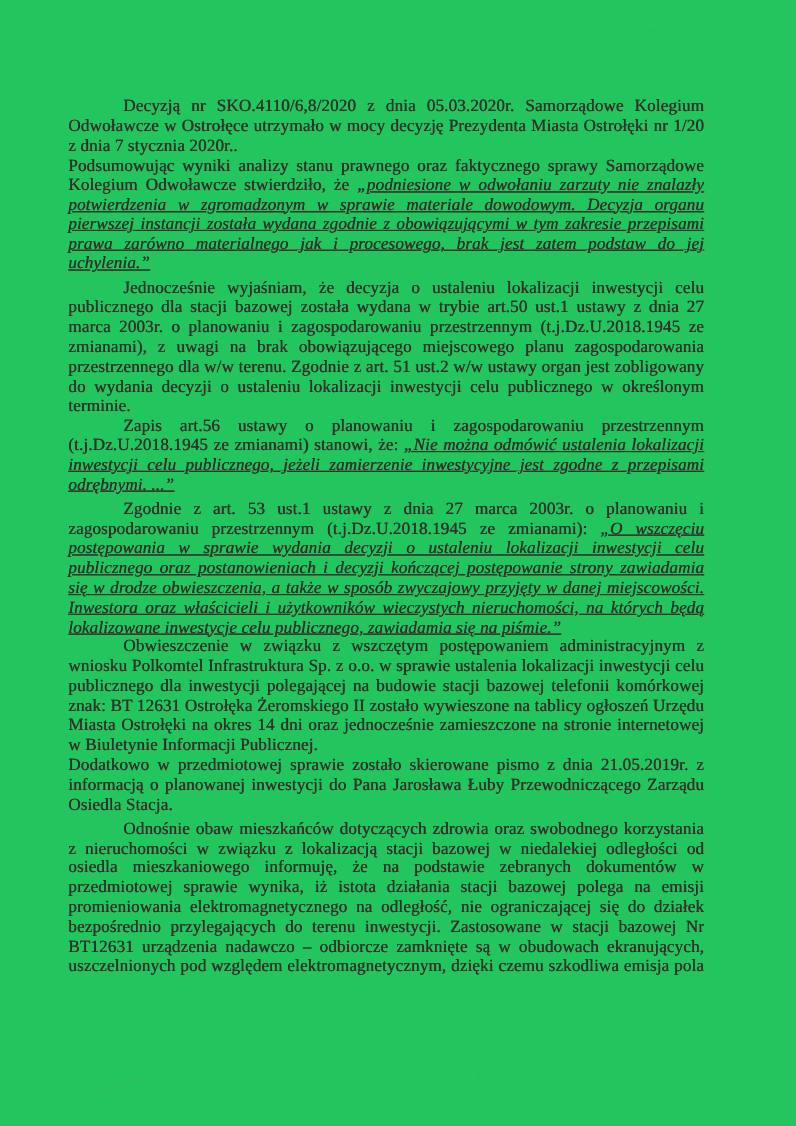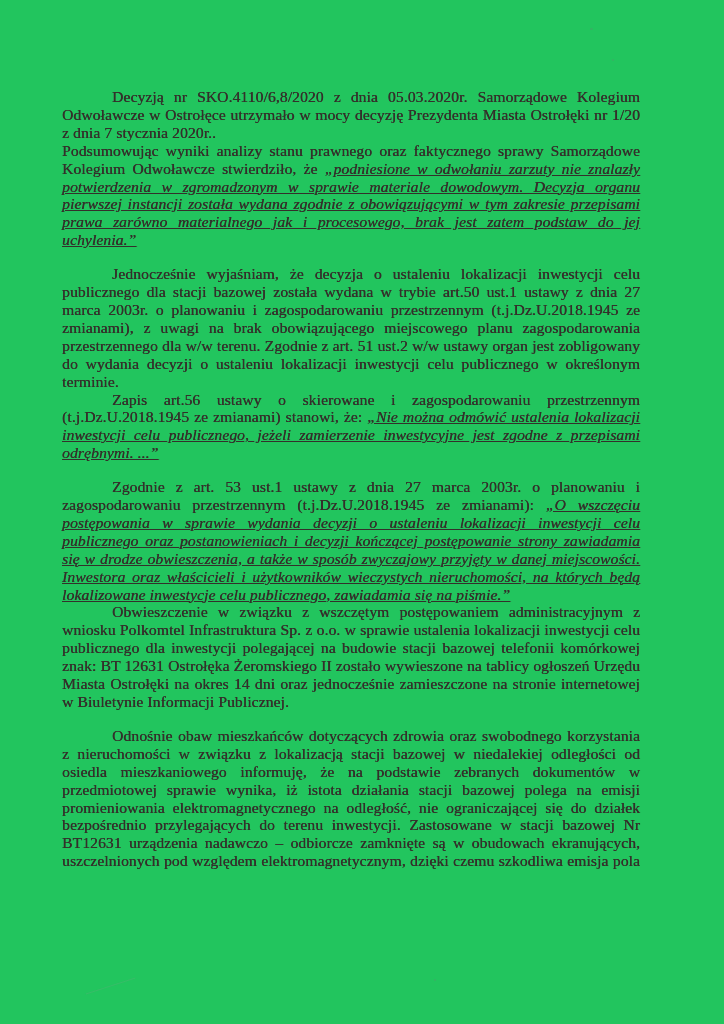--- a/index.html
+++ b/index.html
@@ -27,21 +27,21 @@
     color: #34302b;
     text-align: justify;
     text-shadow: 0.3px 0 0 currentColor;
     letter-spacing: 0.1px;
   }
   .para {
     margin: 0;
     padding: 0;
   }
   .para.indent { text-indent: 50px; }
-  .para.space-before { margin-top: 16px; }
+  .para.space-before { margin-top: 4px; }
   .para.justify-last { text-align-last: justify; }
   .seg.italic { font-style: italic; text-decoration: underline; }
   
   .speck {
     position: absolute;
     background: rgba(120,120,118,0.25);
     border-radius: 50%;
   }
   .speck.s1 { left: 590px; top: 28px;  width: 3px; height: 2px; }
   .speck.s2 { left: 612px; top: 59px;  width: 2px; height: 2px; }
@@ -55,22 +55,23 @@
   }
 </style>
 </head>
 <body>
 
 <div class="scan-page" style="background: #22c55e; padding-left: 48px;">
   <div class="document-text" style="color: rgb(52, 48, 43);">
       <p class="para indent"><span class="seg">Decyzją nr SKO.4110/6,8/2020 z dnia 05.03.2020r. Samorządowe Kolegium Odwoławcze w Ostrołęce utrzymało w mocy decyzję Prezydenta Miasta Ostrołęki nr 1/20 z dnia 7 stycznia 2020r..</span></p>
       <p class="para"><span class="seg">Podsumowując wyniki analizy stanu prawnego oraz faktycznego sprawy Samorządowe Kolegium Odwoławcze stwierdziło, że </span><span class="seg italic">„podniesione w odwołaniu zarzuty nie znalazły potwierdzenia w zgromadzonym w sprawie materiale dowodowym. Decyzja organu pierwszej instancji została wydana zgodnie z obowiązującymi w tym zakresie przepisami prawa zarówno materialnego jak i procesowego, brak jest zatem podstaw do jej uchylenia.”</span></p>
       <p class="para indent space-before"><span class="seg">Jednocześnie wyjaśniam, że decyzja o ustaleniu lokalizacji inwestycji celu publicznego dla stacji bazowej została wydana w trybie art.50 ust.1 ustawy z dnia 27 marca 2003r. o planowaniu i zagospodarowaniu przestrzennym (t.j.Dz.U.2018.1945 ze zmianami), z uwagi na brak obowiązującego miejscowego planu zagospodarowania przestrzennego dla w/w terenu. Zgodnie z art. 51 ust.2 w/w ustawy organ jest zobligowany do wydania decyzji o ustaleniu lokalizacji inwestycji celu publicznego w określonym terminie.</span></p>
-      <p class="para indent"><span class="seg">Zapis art.56 ustawy o skierowane i zagospodarowaniu przestrzennym (t.j.Dz.U.2018.1945 ze zmianami) stanowi, że: </span><span class="seg italic">„Nie można odmówić ustalenia lokalizacji inwestycji celu publicznego, jeżeli zamierzenie inwestycyjne jest zgodne z przepisami odrębnymi. ...”</span></p>
+      <p class="para indent"><span class="seg">Zapis art.56 ustawy o planowaniu i zagospodarowaniu przestrzennym (t.j.Dz.U.2018.1945 ze zmianami) stanowi, że: </span><span class="seg italic">„Nie można odmówić ustalenia lokalizacji inwestycji celu publicznego, jeżeli zamierzenie inwestycyjne jest zgodne z przepisami odrębnymi. ...”</span></p>
       <p class="para indent space-before"><span class="seg">Zgodnie z art. 53 ust.1 ustawy z dnia 27 marca 2003r. o planowaniu i zagospodarowaniu przestrzennym (t.j.Dz.U.2018.1945 ze zmianami): </span><span class="seg italic">„O wszczęciu postępowania w sprawie wydania decyzji o ustaleniu lokalizacji inwestycji celu publicznego oraz postanowieniach i decyzji kończącej postępowanie strony zawiadamia się w drodze obwieszczenia, a także w sposób zwyczajowy przyjęty w danej miejscowości. Inwestora oraz właścicieli i użytkowników wieczystych nieruchomości, na których będą lokalizowane inwestycje celu publicznego, zawiadamia się na piśmie.”</span></p>
       <p class="para indent"><span class="seg">Obwieszczenie w związku z wszczętym postępowaniem administracyjnym z wniosku Polkomtel Infrastruktura Sp. z o.o. w sprawie ustalenia lokalizacji inwestycji celu publicznego dla inwestycji polegającej na budowie stacji bazowej telefonii komórkowej znak: BT 12631 Ostrołęka Żeromskiego II zostało wywieszone na tablicy ogłoszeń Urzędu Miasta Ostrołęki na okres 14 dni oraz jednocześnie zamieszczone na stronie internetowej w Biuletynie Informacji Publicznej.</span></p>
+      <p class="para"><span class="seg">Dodatkowo w przedmiotowej sprawie zostało skierowane pismo z dnia 21.05.2019r. z informacją o planowanej inwestycji do Pana Jarosława Łuby Przewodniczącego Zarządu Osiedla Stacja.</span></p>
       <p class="para indent space-before justify-last"><span class="seg">Odnośnie obaw mieszkańców dotyczących zdrowia oraz swobodnego korzystania z nieruchomości w związku z lokalizacją stacji bazowej w niedalekiej odległości od osiedla mieszkaniowego informuję, że na podstawie zebranych dokumentów w przedmiotowej sprawie wynika, iż istota działania stacji bazowej polega na emisji promieniowania elektromagnetycznego na odległość, nie ograniczającej się do działek bezpośrednio przylegających do terenu inwestycji. Zastosowane w stacji bazowej Nr BT12631 urządzenia nadawczo – odbiorcze zamknięte są w obudowach ekranujących, uszczelnionych pod względem elektromagnetycznym, dzięki czemu szkodliwa emisja pola</span></p>
     </div>
   <div class="speck s1"></div>
   <div class="speck s2"></div>
   <div class="speck s3"></div>
   <div class="fold-mark"></div>
 </div>
 
 </body></html>

